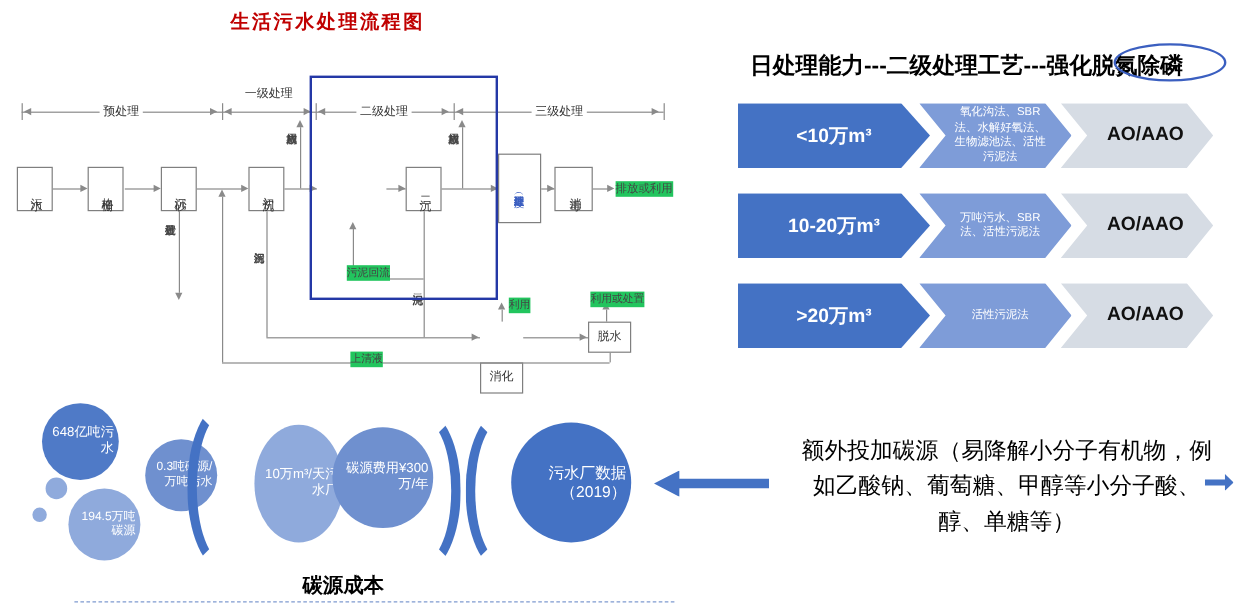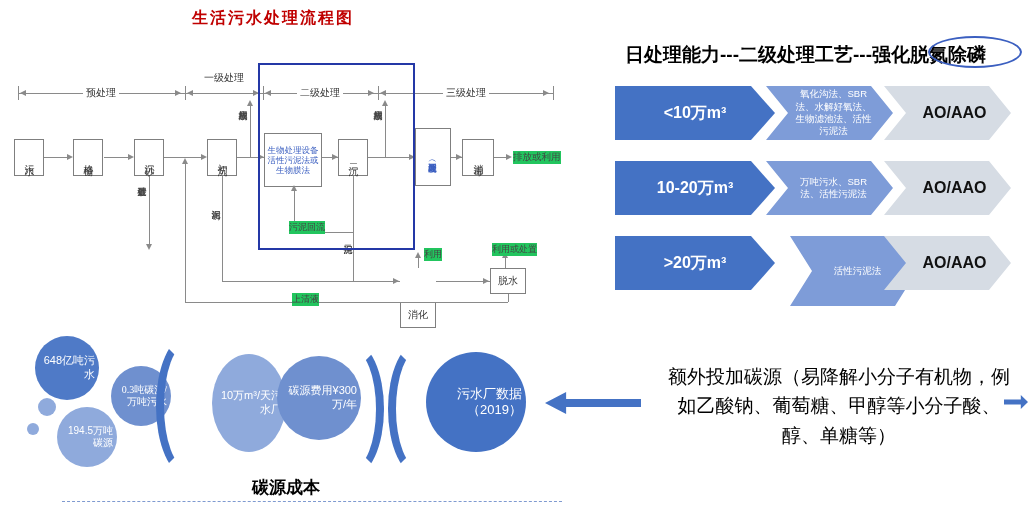--- a/index.html
+++ b/index.html
@@ -72,21 +72,20 @@
   <div class="abs arr arr-r" style="left:543px; top:90px;"></div>
   <div class="abs stage-label" style="left:101px; top:86px;">预处理</div>
   <div class="abs stage-label" style="left:224px; top:71px;text-align:center;">一级处理</div>
   <div class="abs stage-label" style="left:320px; top:86px;">二级处理</div>
   <div class="abs stage-label" style="left:466px; top:86px;">三级处理</div>
 
   <div class="abs fbox vtext" style="left:14px;  top:139px; width:30px; height:37px;">污水</div>
   <div class="abs fbox vtext" style="left:73px;  top:139px; width:30px; height:37px;">格栅</div>
   <div class="abs fbox vtext" style="left:134px; top:139px; width:30px; height:37px;">沉砂</div>
   <div class="abs fbox vtext" style="left:207px; top:139px; width:30px; height:37px;">初沉</div>
-  <div class="abs fbox bluetext" style="left:264px; top:133px; width:58px; height:54px; font-size:8.5px; padding:1px;">生物处理设备活性污泥法或生物膜法</div>
   <div class="abs fbox vtext" style="left:338px; top:139px; width:30px; height:37px;">二沉</div>
   <div class="abs fbox vtext bluetext" style="left:415px; top:128px; width:36px; height:58px; font-size:8.5px; letter-spacing:0;">深度处理（三级处理）</div>
   <div class="abs fbox vtext" style="left:462px; top:139px; width:32px; height:37px;">消毒</div>
   <div class="abs fbox" style="left:400px; top:268px; width:36px; height:26px;margin-top:34px;">消化</div>
   <div class="abs fbox" style="left:490px; top:268px; width:36px; height:26px;">脱水</div>
 
   <div class="abs hline" style="left:44px;  top:157px; width:25px;"></div>
     <div class="abs arr arr-r" style="left:67px;  top:154px;"></div>
   <div class="abs hline" style="left:104px; top:157px; width:26px;"></div>
     <div class="abs arr arr-r" style="left:128px; top:154px;"></div>
@@ -154,27 +153,27 @@
   <div class="abs chev methods" style="left:766px; top:86px; width:127px; height:54px;">氧化沟法、SBR法、水解好氧法、生物滤池法、活性污泥法</div>
   <div class="abs chev enhanced" style="left:884px; top:86px; width:127px; height:54px;">AO/AAO</div>
 </div>
 <div class="abs" style="left:0; top:0;">
   <div class="abs cap-arrow" style="left:615px; top:161px; width:160px; height:54px;">10-20万m³</div>
   <div class="abs chev methods" style="left:766px; top:161px; width:127px; height:54px;">万吨污水、SBR法、活性污泥法</div>
   <div class="abs chev enhanced" style="left:884px; top:161px; width:127px; height:54px;">AO/AAO</div>
 </div>
 <div class="abs" style="left:0; top:0;">
   <div class="abs cap-arrow" style="left:615px; top:236px; width:160px; height:54px;">&gt;20万m³</div>
-  <div class="abs chev methods" style="left:790px; top:236px; width:127px; height:70px;">活性污泥法</div>
+  <div class="abs chev methods" style="left:766px; top:236px; width:127px; height:54px;">活性污泥法</div>
   <div class="abs chev enhanced" style="left:884px; top:236px; width:127px; height:54px;">AO/AAO</div>
 </div>
 
 <div class="abs bubble" style="left:35px; top:336px; width:64px; height:64px; background:#4F7AC7; font-size:11px;">648亿吨污水</div>
 <div class="abs bubble" style="left:38px; top:398px; width:18px; height:18px; background:#8FAADC;"></div>
-<div class="abs bubble" style="left:111px; top:366px; width:60px; height:60px; background:#6F90CF; font-size:10px;font-family:Liberation Serif, serif;">0.3吨碳源/万吨污水</div>
+<div class="abs bubble" style="left:121px; top:366px; width:60px; height:60px; background:#6F90CF; font-size:10px;">0.3吨碳源/万吨污水</div>
 <div class="abs bubble" style="left:57px; top:407px; width:60px; height:60px; background:#8FAADC; font-size:10px;">194.5万吨碳源</div>
 <div class="abs bubble" style="left:27px; top:423px; width:12px; height:12px; background:#8FAADC;"></div>
 <div class="abs group-label" style="left:72px; top:504px;">碳源用量</div>
 
 <div class="abs crescent-l" style="left:156px; top:336px; width:62px; height:140px;"></div>
 <div class="abs bubble" style="left:212px; top:354px; width:74px; height:98px; background:#8FAADC; font-size:11px;">10万m³/天污水厂</div>
 <div class="abs bubble" style="left:277px; top:356px; width:84px; height:84px; background:#6F90CF; font-size:11px; z-index:2;">碳源费用¥300万/年</div>
 <div class="abs crescent-r" style="left:322px; top:342px; width:62px; height:134px;"></div>
 <div class="abs group-label" style="left:252px; top:476px;">碳源成本</div>
 

